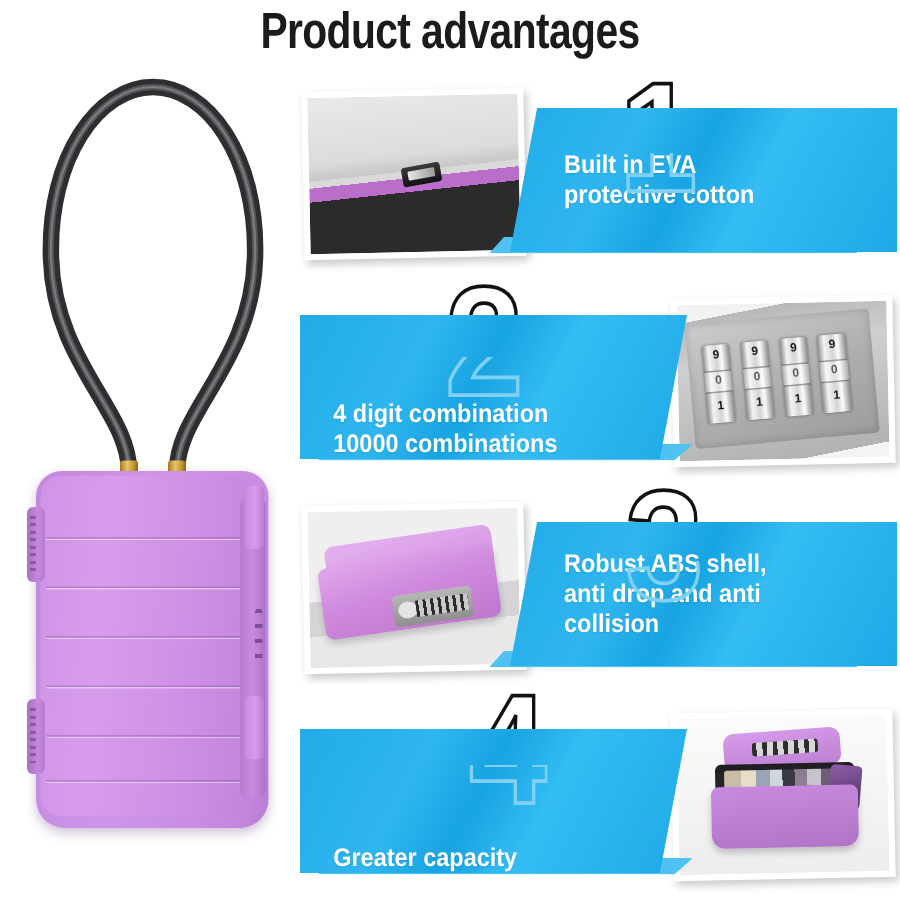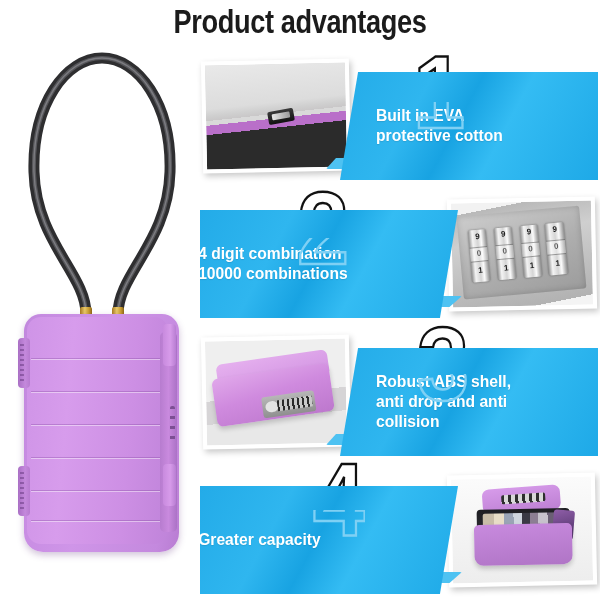--- a/index.html
+++ b/index.html
@@ -92,21 +92,21 @@
     background:#ffffff;
     padding:4px;
     box-shadow:2px 3px 6px rgba(0,0,0,.22);
   }
   .photo-left{ left:4px; transform:rotate(-1.2deg); }
   .photo-right{ right:4px; transform:rotate(-1.2deg); }
   .photo-inner{ position:relative; width:100%; height:100%; overflow:hidden; }
 
   
   .banner{
-    position:absolute; top:26px; height:108px;
+    position:absolute; top:26px; height:96px;
     background:linear-gradient(118deg,#23abe8 0%,#2fb6ef 30%,#18a3e2 46%,#34bcf3 62%,#1ea9e7 100%);
     display:flex; align-items:center;
     box-shadow:0 2px 4px rgba(0,0,0,.10);
   }
   .banner-text{
     color:#ffffff;
     font-weight:bold;
     font-size:17px;
     line-height:1.18;
     transform:scaleX(0.92);
@@ -117,20 +117,22 @@
   
   .ban-right{
     left:142px; width:258px;
     clip-path:polygon(7% 0,100% 0,100% 100%,0% 100%);
     padding-left:36px;
   }
   
   .ban-left{
     left:2px; width:258px;
     clip-path:polygon(0 0,100% 0,93% 100%,0% 100%);
+    padding-left:24px;
+    align-items:flex-end;
   }
   .ban-left .banner-text{ transform:scaleX(0.92) translateX(-2px); }
 
   
   .underbar{
     position:absolute; height:11px;
     background:#4ec2f2;
     border-radius:2px;
   }
   .under-right{ left:128px; width:250px; top:112px; clip-path:polygon(4% 0,100% 0,98% 100%,0% 100%); }

